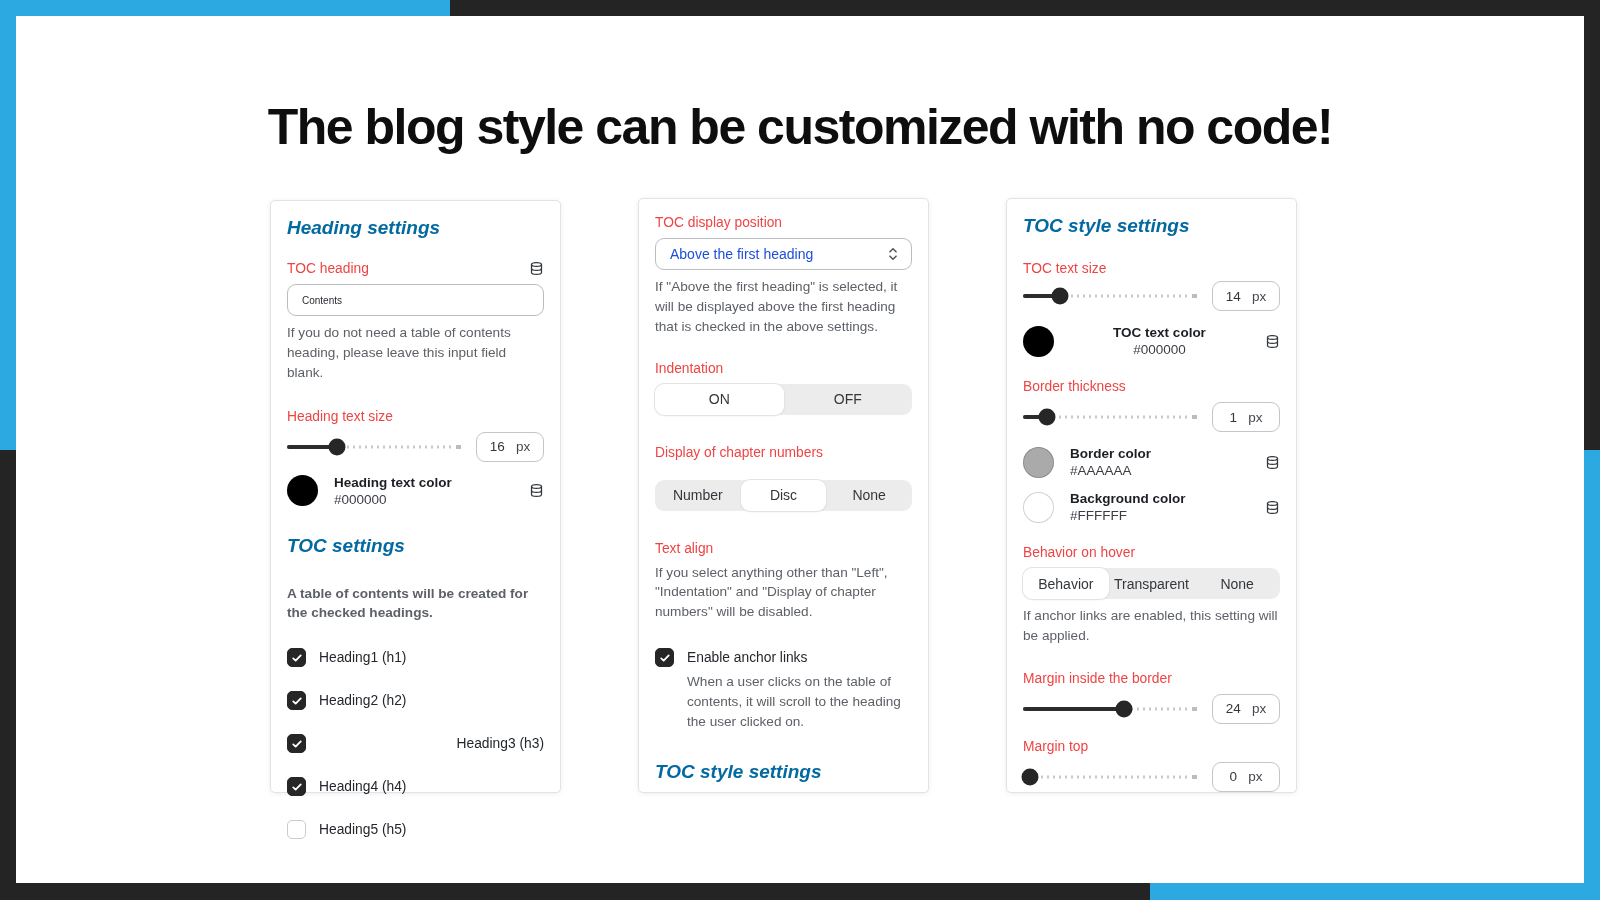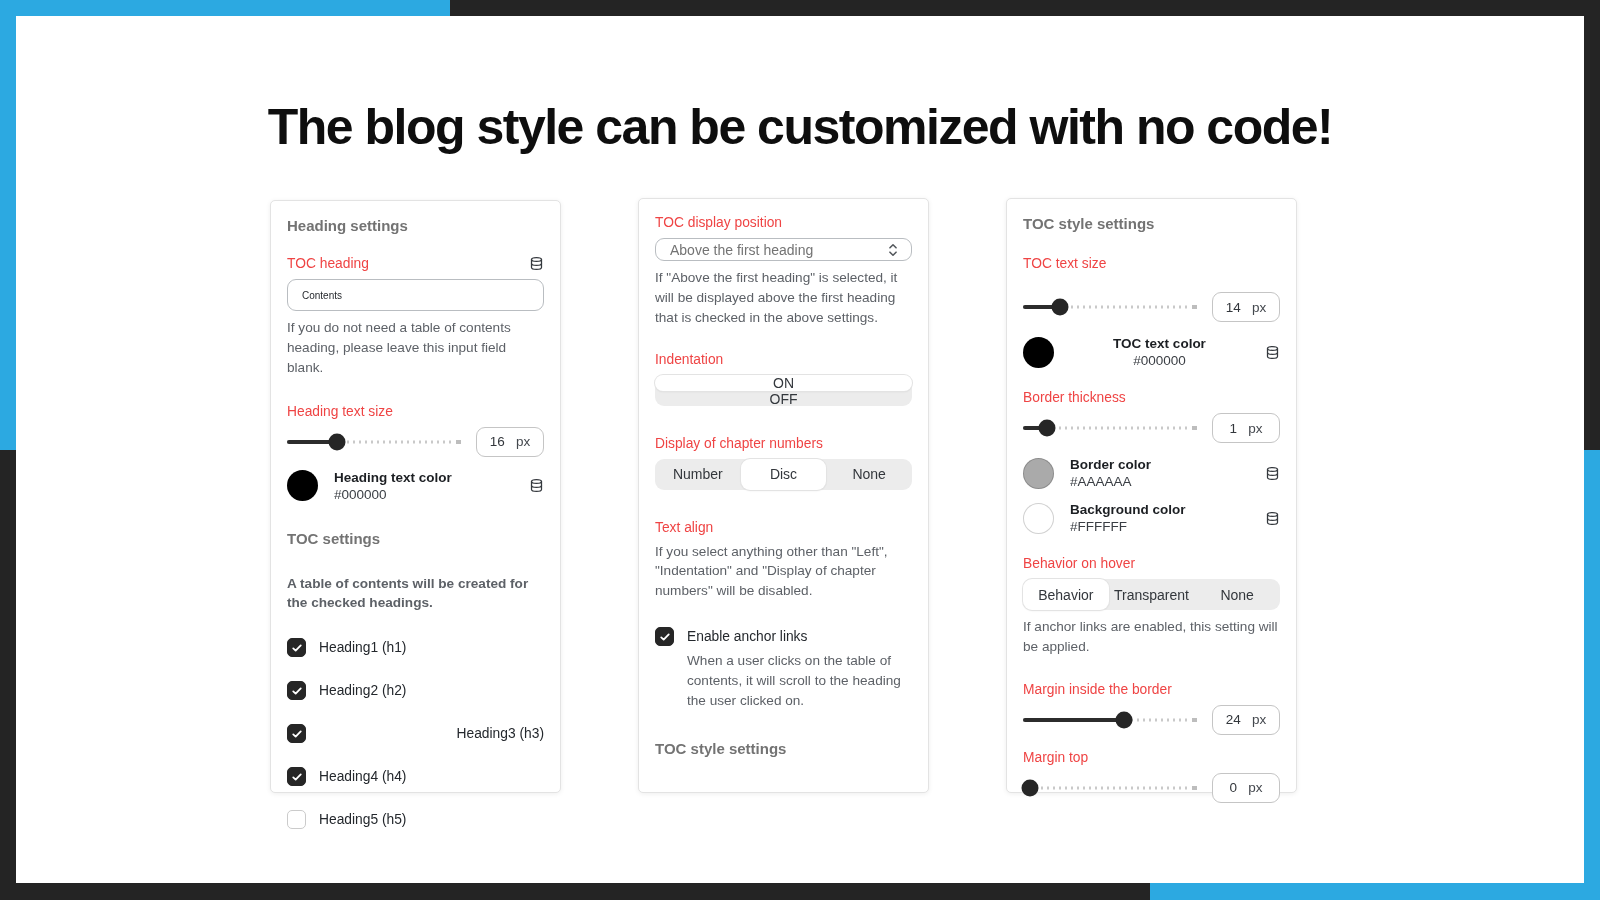--- a/index.html
+++ b/index.html
@@ -29,34 +29,34 @@
   
   .cards{position:absolute;left:270px;top:198px;display:flex;gap:77px;align-items:flex-start;}
   .card{
     box-sizing:border-box;width:291px;background:#fff;border:1px solid #e3e3e3;
     border-radius:5px;box-shadow:0 1px 5px rgba(0,0,0,.07);padding:16px;
   }
   .card.c1{height:593px;margin-top:2px;}
   .card.c2{height:595px;overflow:hidden;}
   .card.c3{height:595px;}
 
-  .section-title{font-weight:700;font-size:15px;color:#737373;}
+  .section-title{font-weight:700;font-size:19px;color:#0369a1;font-style:italic;}
   .field-label{font-size:13.8px;color:#ef4444;}
   .help{font-size:13.6px;color:#5d6167;line-height:1.46;}
   .label-row{display:flex;align-items:center;justify-content:space-between;}
 
   
   .text-input{
     box-sizing:border-box;width:100%;height:32px;border:1px solid #b9bdc1;border-radius:9px;
     padding:0 14px;font-size:10px;color:#26292e;font-family:"Liberation Sans",sans-serif;outline:none;background:#fff;
   }
   .select{
-    box-sizing:border-box;width:100%;height:23px;border:1px solid #b9bdc1;border-radius:9px;
+    box-sizing:border-box;width:100%;height:32px;border:1px solid #b9bdc1;border-radius:9px;
     display:flex;align-items:center;justify-content:space-between;padding:0 12px 0 14px;
-    font-size:14px;color:#737373;background:#fff;cursor:pointer;gap:40px;
+    font-size:14px;color:#1d4ed8;background:#fff;cursor:pointer;gap:40px;
   }
 
   
   .slider-row{display:flex;align-items:center;gap:15px;height:30px;}
   .slider{position:relative;flex:1;height:30px;--p:30%;cursor:pointer;}
   .slider .dots{position:absolute;left:0;right:6px;top:50%;height:3px;transform:translateY(-50%);
     background-image:repeating-linear-gradient(90deg,#c9c9c9 0 2px,transparent 2px 6px);}
   .slider .fill{position:absolute;left:0;top:50%;height:4px;transform:translateY(-50%);
     width:var(--p);background:#2c2c2c;border-radius:2px;}
   .slider .thumb{position:absolute;top:50%;left:var(--p);width:17px;height:17px;border-radius:50%;
@@ -202,27 +202,27 @@
     <div class="select" style="margin-top:8px;">
       <span>Above the first heading</span>
       <svg width="12" height="14" viewBox="0 0 12 16" fill="none" stroke="#55595e" stroke-width="1.8" stroke-linecap="round" stroke-linejoin="round">
         <path d="M2.5 5.5L6 2l3.5 3.5"></path>
           <path d="M2.5 10.5L6 14l3.5-3.5"></path>
       </svg>
     </div>
     <div class="help" style="margin-top:7px;">If "Above the first heading" is selected, it will be displayed above the first heading that is checked in the above settings.</div>
 
     <div class="field-label" style="margin-top:24px;">Indentation</div>
-    <div class="segmented" style="margin-top:8px;flex-direction:column;">
+    <div class="segmented" style="margin-top:8px;">
       <span class="seg active">ON</span>
       <span class="seg">OFF</span>
     </div>
 
     <div class="field-label" style="margin-top:30px;">Display of chapter numbers</div>
-    <div class="segmented" style="margin-top:8px;justify-content:center;">
+    <div class="segmented" style="margin-top:20px;justify-content:center;">
       <span class="seg">Number</span>
       <span class="seg active">Disc</span>
       <span class="seg">None</span>
     </div>
 
     <div class="field-label" style="margin-top:30px;">Text align</div>
     <div class="help" style="margin-top:7px;">If you select anything other than "Left", "Indentation" and "Display of chapter numbers" will be disabled.</div>
 
     <div class="check-row" style="margin-top:26px;align-items:center;">
       <span class="checkbox checked">
@@ -235,21 +235,21 @@
     <div class="help" style="margin-top:5px;padding-left:32px;">When a user clicks on the table of contents, it will scroll to the heading the user clicked on.</div>
 
     <div class="section-title" style="margin-top:29px;">TOC style settings</div>
 
   </div>
 
   <div class="card c3">
     <div class="section-title">TOC style settings</div>
 
     <div class="field-label" style="margin-top:24px;">TOC text size</div>
-    <div class="slider-row" style="margin-top:21px;">
+    <div class="slider-row" style="margin-top:5px;">
       <div class="slider" style="--p: 21%;">
         <div class="dots"></div>
         <div class="fill"></div>
         <div class="thumb"></div>
       </div>
       <div class="value-box">
         <span>14</span>
         <span class="unit">px</span>
       </div>
     </div>

